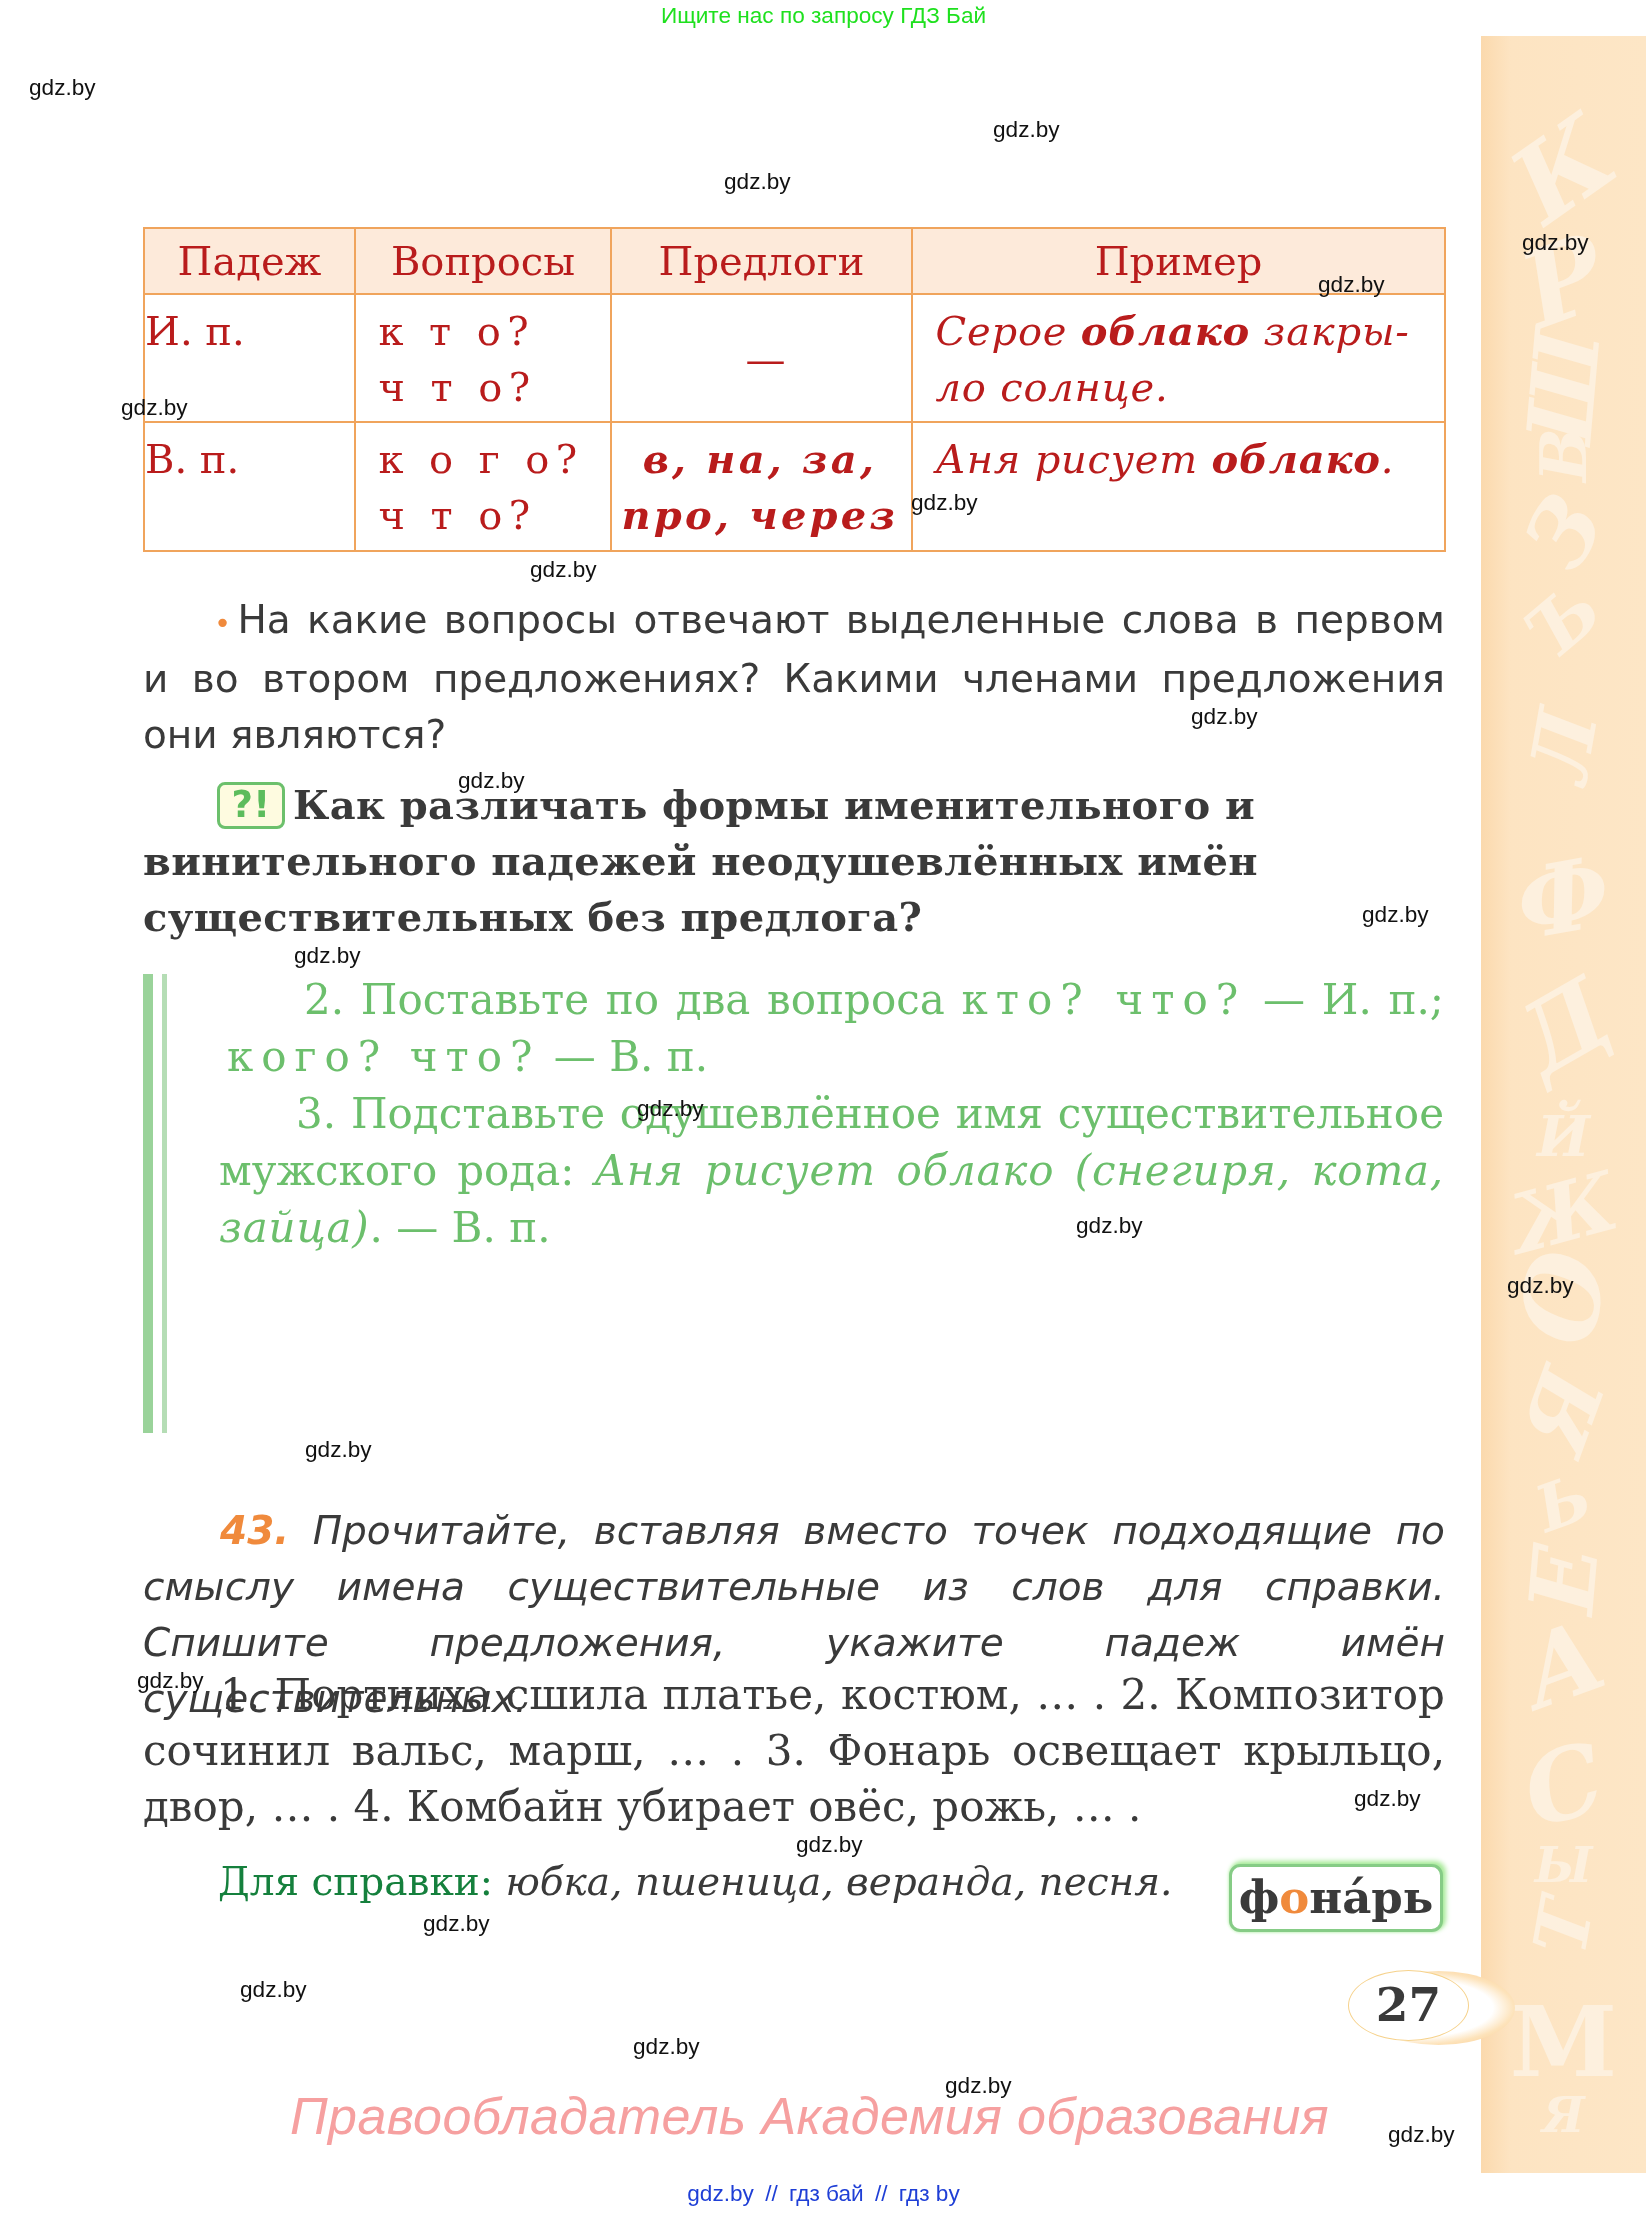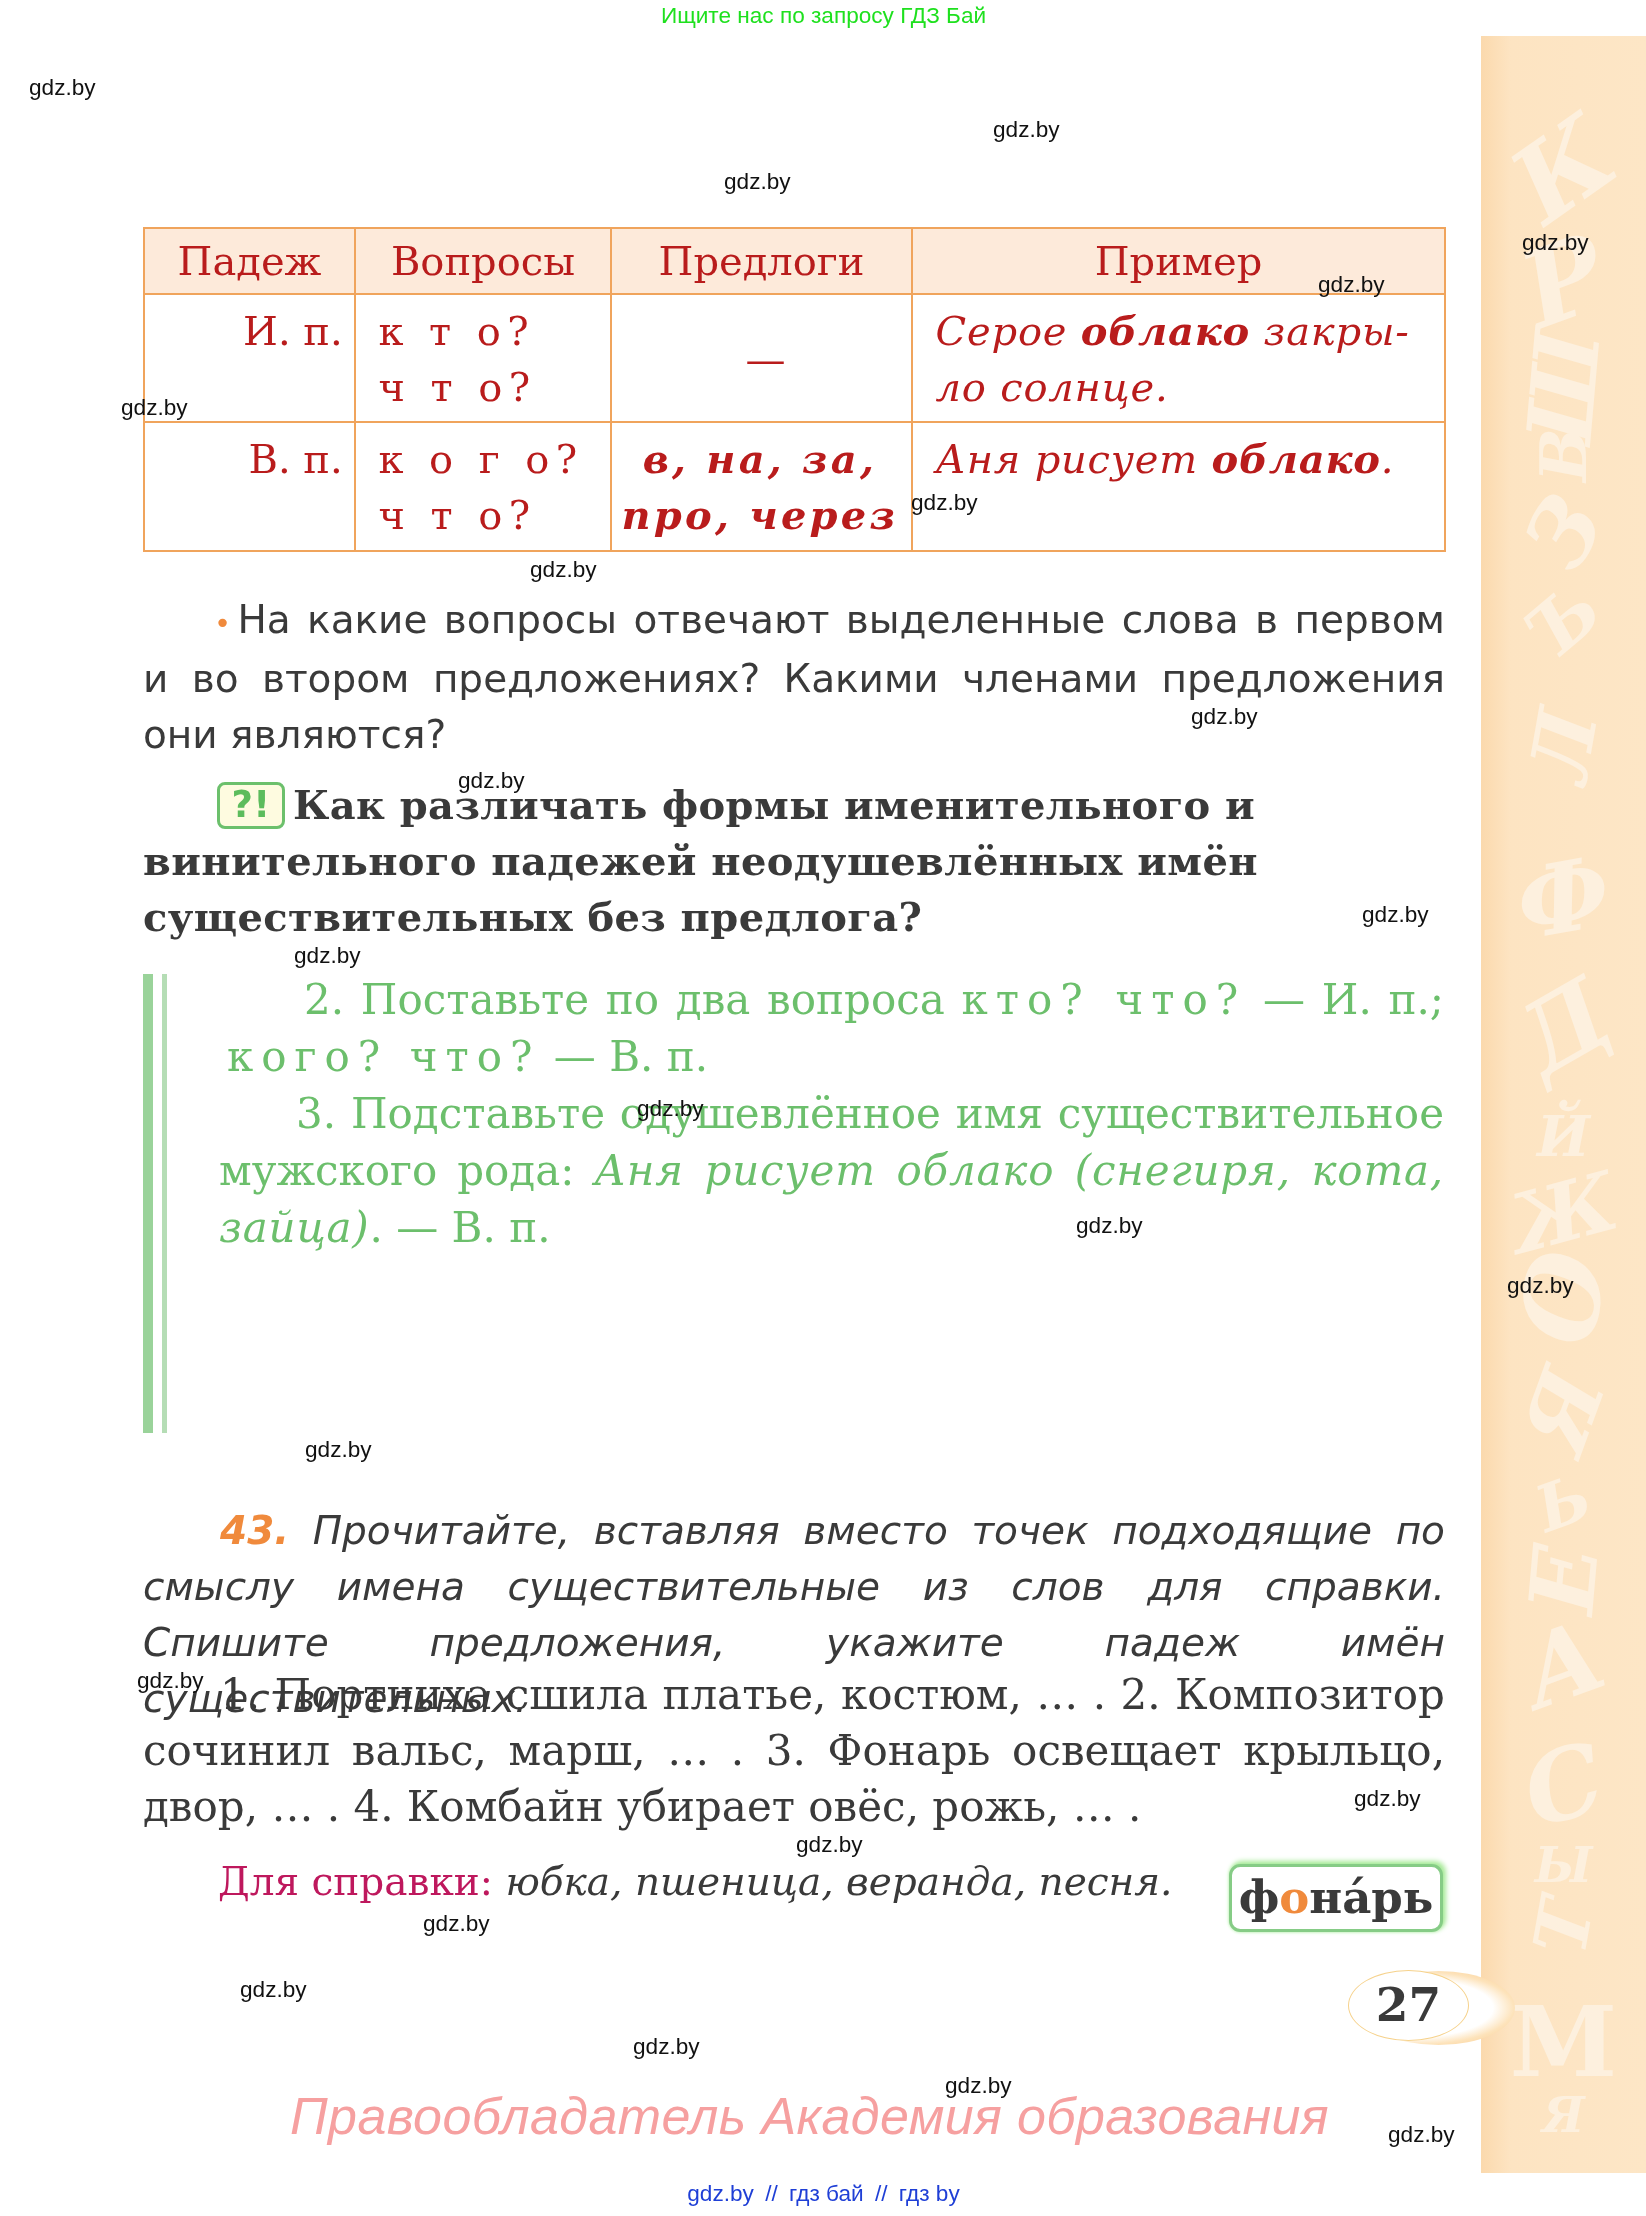--- a/index.html
+++ b/index.html
@@ -45,21 +45,21 @@
   }
   table.cases td, table.cases th {
     border:2.4px solid #f0a45c; vertical-align:top;
     font-size:40px; line-height:56px; color:#b91c1c;
   }
   table.cases th {
     background:#fdeada; font-weight:normal; height:64px; padding:0;
     text-align:center; vertical-align:middle;
   }
   table.cases td { padding:8px 11.3px 6.4px 22.6px; height:111px; }
-  .c-case { text-align:right; padding-left:0 !important;border-radius:30px; }
+  .c-case { text-align:left; padding-left:0 !important;border-radius:30px; }
   .c-q { letter-spacing:6.4px; }
   .c-prep { text-align:center; font-style:italic; font-weight:bold; letter-spacing:3.2px; }
   .c-prep.dash { vertical-align:middle; font-style:normal; font-weight:normal; }
   .c-ex { font-style:italic; letter-spacing:0.8px; }
   .c-ex b { font-weight:bold; }
 
   
   .para-sans {
     position:absolute; left:143px; width:1302px;
     font-family:"DejaVu Sans", sans-serif; font-size:39px; line-height:56px;
@@ -98,21 +98,21 @@
   .ex-num { color:#f08a3c; font-weight:bold; }
   .sentences {
     position:absolute; left:143px; top:1667px; width:1302px;
     font-size:42px; line-height:56px; color:#3a3a3a; text-align:justify;
   }
   .sentences p { margin:0; text-indent:77px; }
   .ref {
     position:absolute; left:218px; top:1854px; font-size:39px; line-height:56px;
     white-space:nowrap;
   }
-  .ref .lbl { color:#be185d; }
+  .ref .lbl { color:#15803d; }
   .ref .words { font-style:italic; color:#3a3a3a; }
 
   .vocab {
     position:absolute; left:1229px; top:1864px; width:214px; height:68px;
     box-sizing:border-box; border:3.2px solid #86cc86; border-radius:11.3px;
     background:#fff; box-shadow:2.4px -2.4px 4.8px #a9ea9a, 0 0 3.2px #b9f0b0;
     text-align:center; font-size:45px; font-weight:bold; line-height:61px;
     color:#3a3a3a;
   }
   .vocab .hl { color:#f08a3c; }

